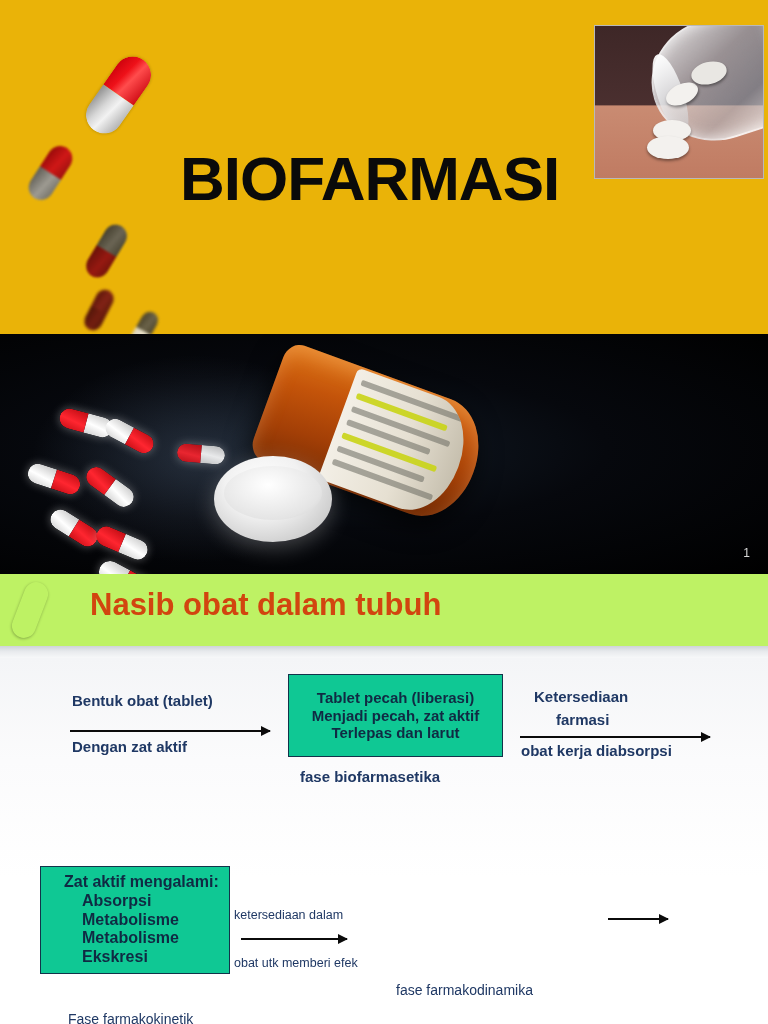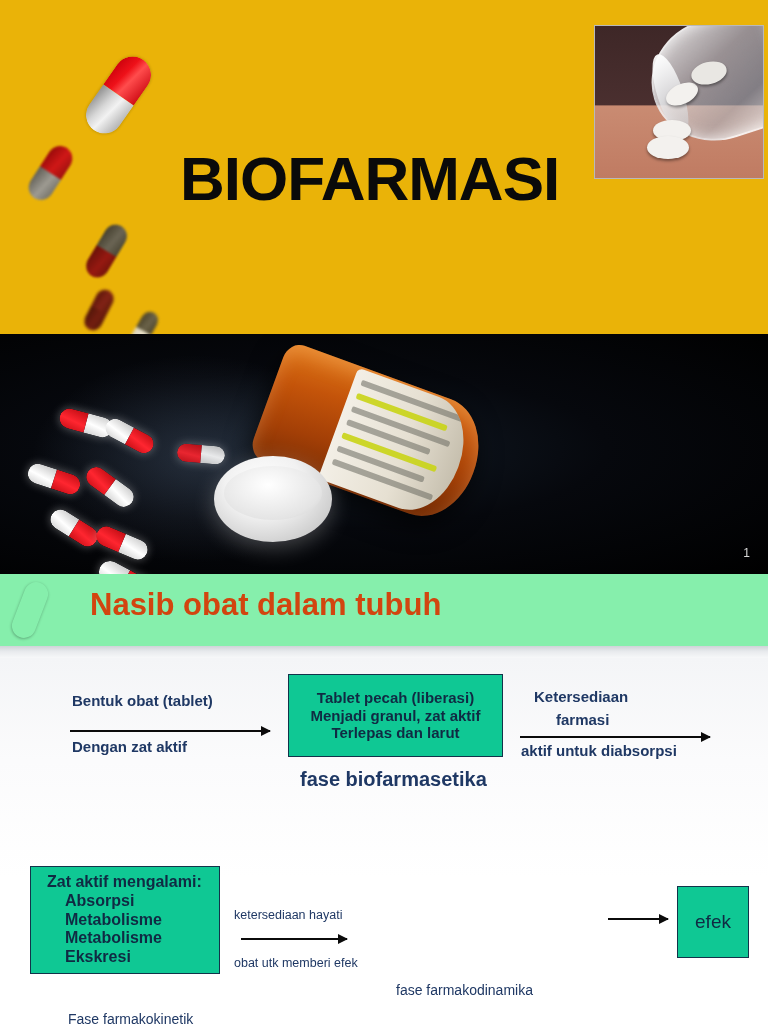--- a/index.html
+++ b/index.html
@@ -225,21 +225,21 @@
   .slide2 {
     position: absolute;
     left: 0; top: 574px;
     width: 768px; height: 450px;
     background: #ffffff;
     overflow: hidden;
   }
   .s2-header {
     position: absolute; left: 0; top: 0;
     width: 768px; height: 72px;
-    background: #86efac;
+    background: #bef264;
   }
   .s2-band {
     position: absolute; left: 0; top: 72px;
     width: 768px; height: 12px;
     background: linear-gradient(180deg,#cfd3d8 0%,#e8eaed 45%,#f7f8f9 100%);
   }
   .s2-body {
     position: absolute; left: 0; top: 84px;
     width: 768px; height: 366px;
     background: linear-gradient(180deg,#f4f5f7 0%,#fbfbfc 28%,#ffffff 60%,#ffffff 100%);
@@ -311,29 +311,29 @@
     font-family: "Liberation Sans", sans-serif;
     color: #1f3864;
     white-space: nowrap;
   }
 
   
   .f1-left-top   { left: 72px;  top: 18px; font-size: 15px; font-weight: bold; }
   .f1-left-bot   { left: 72px;  top: 64px; font-size: 15px; font-weight: bold; text-align: right; }
   .f1-arrow-a    { left: 70px;  top: 56px; width: 200px; }
   .f1-box        { left: 288px; top: 0px;  width: 215px; height: 83px; font-size: 15px; }
-  .f1-box-cap    { left: 300px; top: 94px; font-size: 20px; font-weight: bold; }
+  .f1-box-cap    { left: 300px; top: 94px; font-size: 15px; font-weight: bold; }
   .f1-right-top  { left: 534px; top: 14px; font-size: 15px; font-weight: bold; }
   .f1-right-mid  { left: 556px; top: 37px; font-size: 15px; font-weight: bold; }
   .f1-arrow-b    { left: 520px; top: 62px; width: 190px; }
   .f1-right-bot  { left: 521px; top: 68px; font-size: 15px; font-weight: bold; }
 
   
-  .f2-box1 { left: 30px; top: 0; width: 190px; height: 108px;
-             align-items: center; padding-left: 16px; font-size: 16px; }
+  .f2-box1 { left: 40px; top: 0; width: 190px; height: 108px;
+             align-items: center; padding-left: 23px; font-size: 16px; }
   .f2-box1 .l0 { align-self: flex-start; }
   .f2-box1 .li { align-self: flex-start; padding-left: 18px; }
   .f2-cap1 { left: 68px; top: 116px; font-size: 14px; margin-top: 29px; }
   .f2-lbl-top { left: 234px; top: 42px; font-size: 12.5px; }
   .f2-arrow   { left: 241px; top: 72px; width: 106px; }
   .f2-lbl-bot { left: 234px; top: 90px; font-size: 12.5px; }
   .f2-box2 { left: 389px; top: 0; width: 200px; height: 108px; font-size: 15px; }
   .f2-cap2 { left: 396px; top: 116px; font-size: 14px; }
   .f2-arrow2 { left: 608px; top: 52px; width: 60px; }
   .f2-box3 { left: 677px; top: 20px; width: 72px; height: 72px; font-size: 19px; font-weight: normal; }
@@ -441,48 +441,45 @@
   <div class="s2-body">
 
     <div style="position:absolute;left:0;top:16px;width:704px;height:140px;">
 
       <div class="diagram-text f1-left-top">Bentuk obat  (tablet)</div>
       <div class="arrow-line f1-arrow-a"></div>
       <div class="diagram-text f1-left-bot">Dengan zat aktif</div>
 
       <div class="gbox f1-box">
         <span>Tablet pecah (liberasi)</span>
-        <span>Menjadi granul, zat aktif</span>
+        <span>Menjadi pecah, zat aktif</span>
         <span>Terlepas dan larut</span>
       </div>
       <div class="caption f1-box-cap" style="font-weight:bold">fase biofarmasetika</div>
 
       <div class="diagram-text f1-right-top">Ketersediaan</div>
       <div class="diagram-text f1-right-mid">farmasi</div>
       <div class="arrow-line f1-arrow-b"></div>
-      <div class="diagram-text f1-right-bot">aktif untuk diabsorpsi</div>
+      <div class="diagram-text f1-right-bot">obat kerja diabsorpsi</div>
     </div>
 
     <div style="position:absolute;left:0;top:208px;width:768px;height:150px;">
 
       <div class="gbox f2-box1">
         <span class="l0">Zat aktif mengalami:</span>
         <span class="li">Absorpsi</span>
         <span class="li">Metabolisme</span>
         <span class="li">Metabolisme</span>
         <span class="li">Ekskresi</span>
       </div>
       <div class="caption f2-cap1">Fase farmakokinetik</div>
 
-      <div class="diagram-text f2-lbl-top">ketersediaan hayati</div>
+      <div class="diagram-text f2-lbl-top">ketersediaan dalam</div>
       <div class="arrow-line f2-arrow"></div>
       <div class="diagram-text f2-lbl-bot">obat utk memberi efek</div>
 
       <div class="caption f2-cap2">fase  farmakodinamika</div>
 
       <div class="arrow-line f2-arrow2"></div>
-      <div class="gbox f2-box3">
-        <span>efek</span>
-      </div>
     </div>
 
   </div>
 </div>
 
 </body></html>

